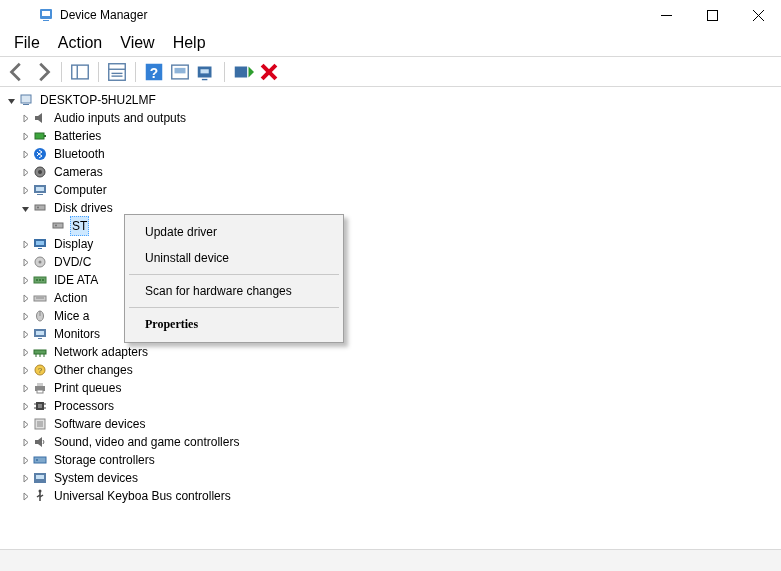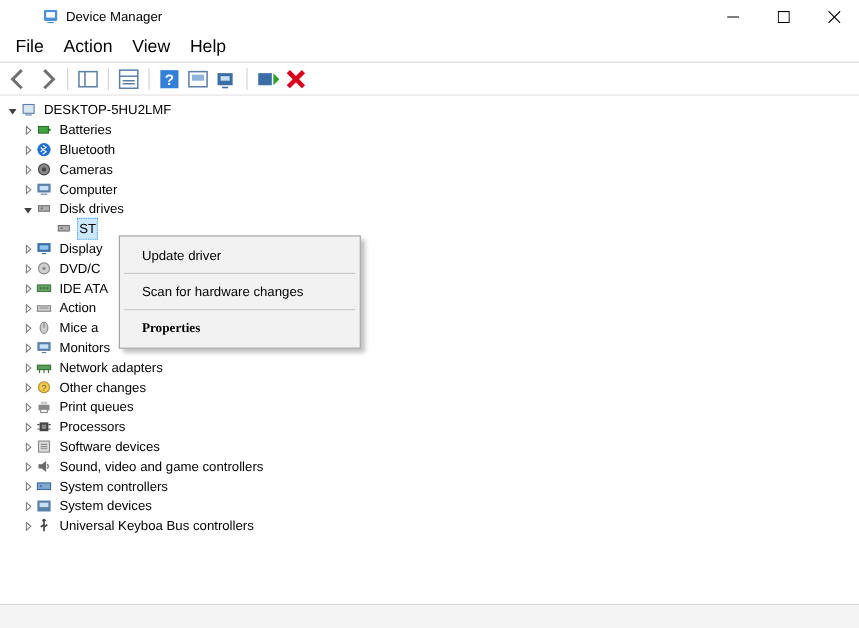--- a/index.html
+++ b/index.html
@@ -157,20 +157,33 @@
       <span class="node-label">DESKTOP-5HU2LMF</span>
     </div>
     <div class="tree-row indent1">
       <span class="arrow">
         <svg viewBox="0 0 9 9">
           <path d="M3 1 L7 4.5 L3 8 Z" fill="none" stroke="#808080"></path>
         </svg>
       </span>
       <span class="dev-icon">
         <svg viewBox="0 0 16 16">
+          <path d="M3 6 L6 6 L10 3 L10 13 L6 10 L3 10 Z" fill="#6a6a6a"></path>
+        </svg>
+      </span>
+      <span class="node-label">Audio inputs and outputs</span>
+    </div>
+    <div class="tree-row indent1">
+      <span class="arrow">
+        <svg viewBox="0 0 9 9">
+          <path d="M3 1 L7 4.5 L3 8 Z" fill="none" stroke="#808080"></path>
+        </svg>
+      </span>
+      <span class="dev-icon">
+        <svg viewBox="0 0 16 16">
           <rect x="3" y="5" width="9" height="6" fill="#3ea63e" stroke="#2a6e2a"></rect>
           <rect x="12" y="7" width="2" height="2" fill="#2a6e2a"></rect>
         </svg>
       </span>
       <span class="node-label">Batteries</span>
     </div>
     <div class="tree-row indent1">
       <span class="arrow">
         <svg viewBox="0 0 9 9">
           <path d="M3 1 L7 4.5 L3 8 Z" fill="none" stroke="#808080"></path>
@@ -425,21 +438,21 @@
         <svg viewBox="0 0 9 9">
           <path d="M3 1 L7 4.5 L3 8 Z" fill="none" stroke="#808080"></path>
         </svg>
       </span>
       <span class="dev-icon">
         <svg viewBox="0 0 16 16">
           <rect x="2" y="5" width="12" height="6" fill="#7fa8cc" stroke="#3a6ea5"></rect>
           <circle cx="5" cy="8" r="1" fill="#3a6ea5"></circle>
         </svg>
       </span>
-      <span class="node-label">System controllers</span>
+      <span class="node-label">Storage controllers</span>
     </div>
     <div class="tree-row indent1">
       <span class="arrow">
         <svg viewBox="0 0 9 9">
           <path d="M3 1 L7 4.5 L3 8 Z" fill="none" stroke="#808080"></path>
         </svg>
       </span>
       <span class="dev-icon">
         <svg viewBox="0 0 16 16">
           <rect x="2" y="3" width="12" height="10" fill="#5a7fa8"></rect>
@@ -459,21 +472,22 @@
           <circle cx="8" cy="3" r="1.5" fill="#444"></circle>
           <line x1="8" y1="4" x2="8" y2="13" stroke="#444" stroke-width="1.5"></line>
           <line x1="8" y1="7" x2="5" y2="9" stroke="#444" stroke-width="1.5"></line>
           <line x1="8" y1="9" x2="11" y2="7" stroke="#444" stroke-width="1.5"></line>
         </svg>
       </span>
       <span class="node-label">Universal Keyboa Bus controllers</span>
     </div>
   </div>
 
-<div class="context-menu" id="ctx" style="left: 108px; top: 214px;">
+<div class="context-menu" id="ctx" style="left: 124px; top: 214px;">
     <div class="ctx-item">Update driver</div>
+    <div class="ctx-item">Uninstall device</div>
     <div class="ctx-sep"></div>
     <div class="ctx-item">Scan for hardware changes</div>
     <div class="ctx-sep"></div>
     <div class="ctx-item bold">Properties</div>
   </div>
 
 <div class="statusbar"></div>
 
 </body></html>

